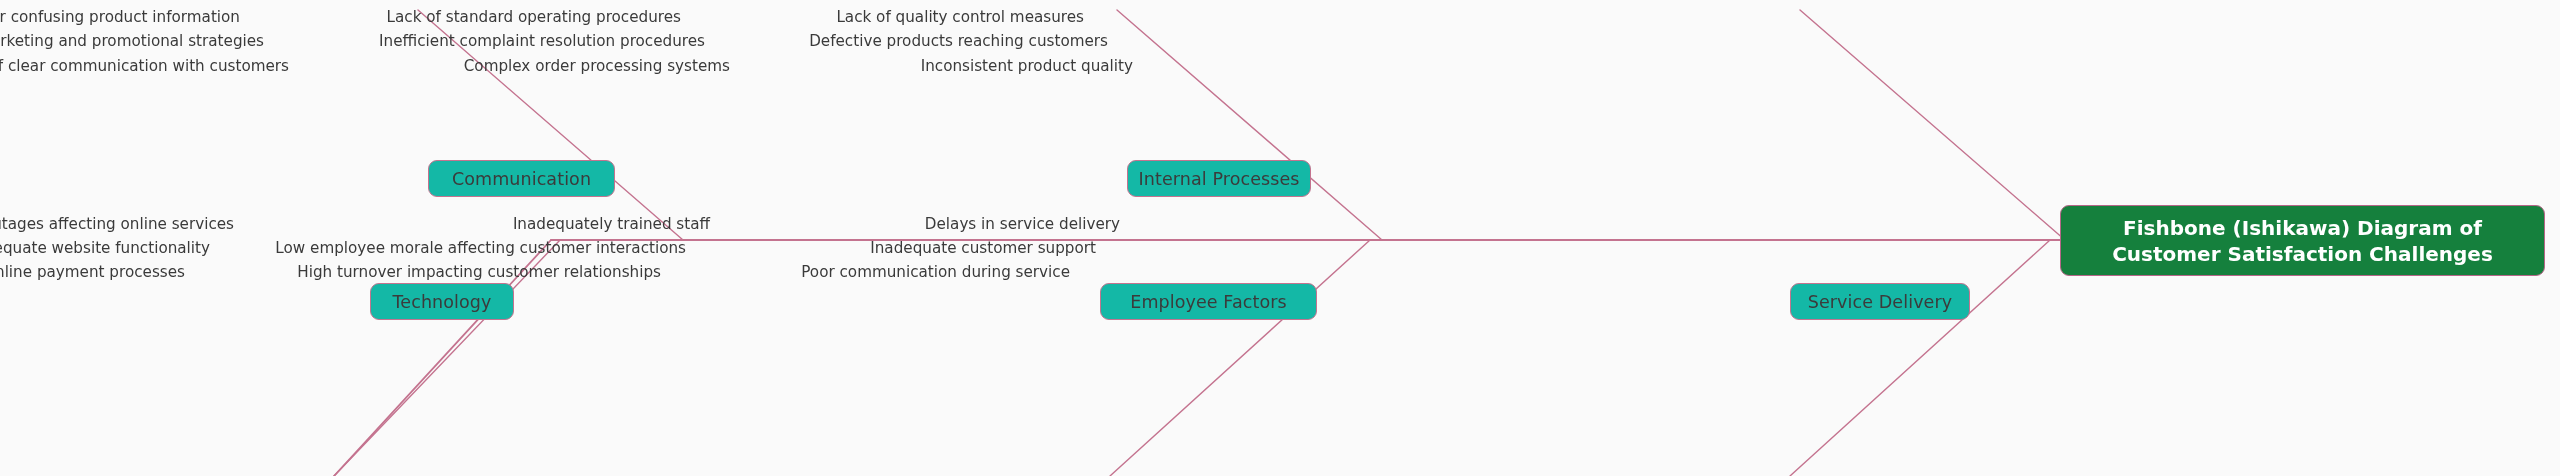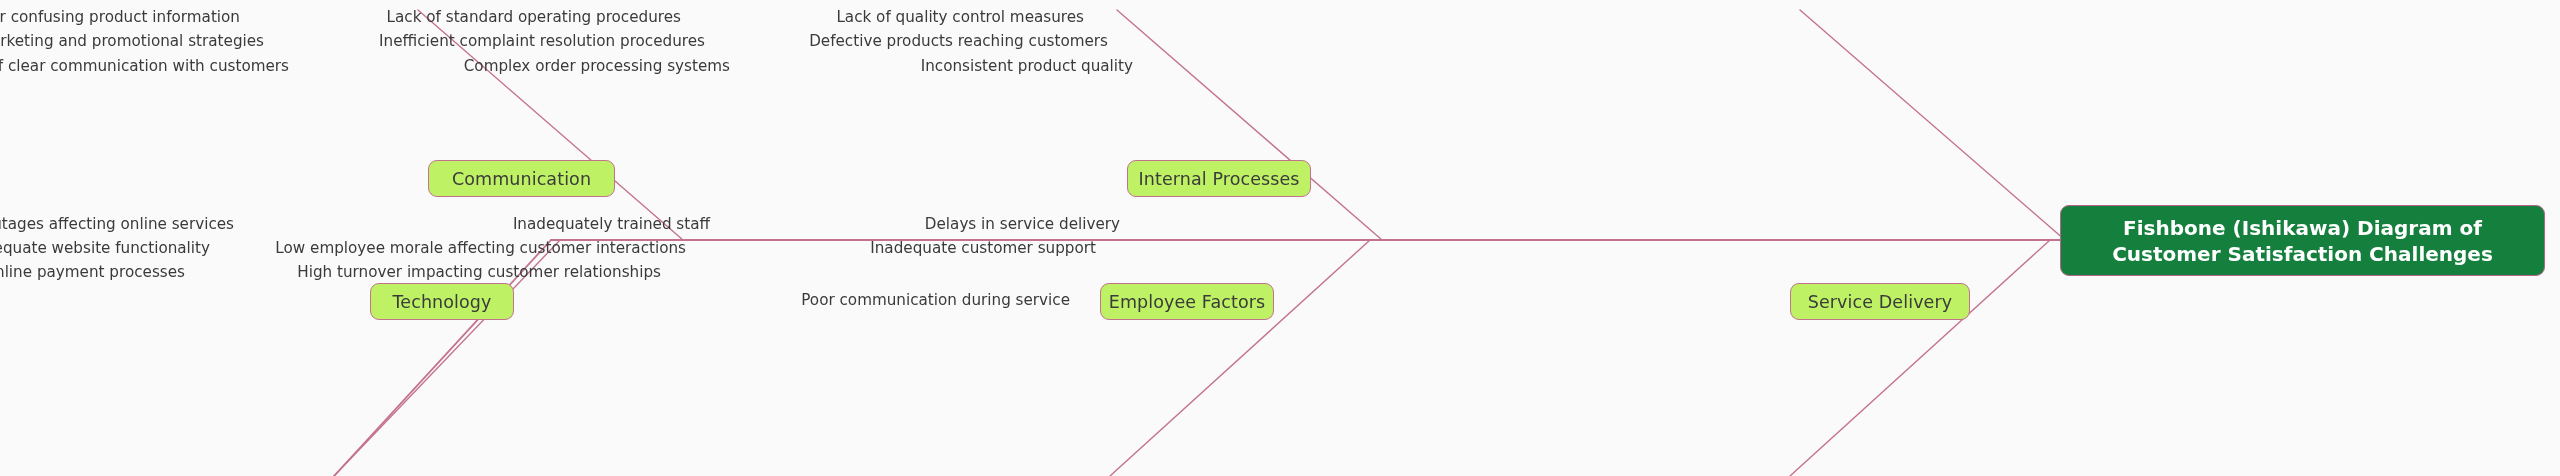--- a/index.html
+++ b/index.html
@@ -15,21 +15,21 @@
     width:2560px;height:476px;
   }
   svg#bones{
     position:absolute;left:0;top:0;
     width:2560px;height:476px;
     pointer-events:none;
   }
   .cat-box{
     position:absolute;
     box-sizing:border-box;
-    background:#bef264;
+    background:#14b8a6;
     border:1.6px solid #c4738f;
     border-radius:9px;
     display:flex;align-items:center;justify-content:center;
     color:#3b3b3b;
     font-size:17.5px;
     font-weight:400;
     letter-spacing:.1px;
     white-space:nowrap;
     padding:0 14px;
     z-index:5;
@@ -77,21 +77,21 @@
         <line x1="1800" y1="10" x2="2065" y2="240" stroke="#c4738f" stroke-width="1.4" stroke-linecap="round"></line>
         <line x1="334" y1="476" x2="560" y2="240" stroke="#c4738f" stroke-width="1.4" stroke-linecap="round"></line>
         <line x1="1110" y1="476" x2="1370" y2="240" stroke="#c4738f" stroke-width="1.4" stroke-linecap="round"></line>
         <line x1="1790" y1="476" x2="2050" y2="240" stroke="#c4738f" stroke-width="1.4" stroke-linecap="round"></line>
       </g>
   </svg>
 
   <div class="cat-box" style="left: 428px; top: 160px; width: 187px; height: 37px;">Communication</div>
   <div class="cat-box" style="left: 1127px; top: 160px; width: 184px; height: 37px;">Internal Processes</div>
   <div class="cat-box" style="left: 370px; top: 283px; width: 144px; height: 37px;">Technology</div>
-  <div class="cat-box" style="left: 1100px; top: 283px; width: 174px; height: 37px;">Employee Factors</div>
+  <div class="cat-box" style="left: 1100px; top: 283px; width: 217px; height: 37px;">Employee Factors</div>
   <div class="cat-box" style="left: 1790px; top: 283px; width: 180px; height: 37px;">Service Delivery</div>
 
   <div class="cause r" style="left: 240px; top: 18px;">Misleading or confusing product information</div>
   <div class="cause r" style="left: 264px; top: 42px;">Ineffective marketing and promotional strategies</div>
   <div class="cause r" style="left: 289px; top: 67px;">Lack of clear communication with customers</div>
 
   <div class="cause r" style="left: 681px; top: 18px;">Lack of standard operating procedures</div>
   <div class="cause r" style="left: 705px; top: 42px;">Inefficient complaint resolution procedures</div>
   <div class="cause r" style="left: 730px; top: 67px;">Complex order processing systems</div>
 
@@ -102,17 +102,17 @@
   <div class="cause r" style="left: 234px; top: 225px;">System outages affecting online services</div>
   <div class="cause r" style="left: 210px; top: 249px;">Inadequate website functionality</div>
   <div class="cause r" style="left: 185px; top: 273px;">Issues with online payment processes</div>
 
   <div class="cause r" style="left: 710px; top: 225px;">Inadequately trained staff</div>
   <div class="cause r" style="left: 661px; top: 273px;">High turnover impacting customer relationships</div>
   <div class="cause r" style="left: 686px; top: 249px;">Low employee morale affecting customer interactions</div>
 
   <div class="cause r" style="left: 1120px; top: 225px;">Delays in service delivery</div>
   <div class="cause r" style="left: 1096px; top: 249px;">Inadequate customer support</div>
-  <div class="cause r" style="left: 1070px; top: 273px; margin-top: 28px;">Poor communication during service</div>
+  <div class="cause r" style="left: 1070px; top: 273px;">Poor communication during service</div>
 
   <div id="head-box">Fishbone (Ishikawa) Diagram of Customer Satisfaction Challenges</div>
 
 </div>
 
 </body></html>

